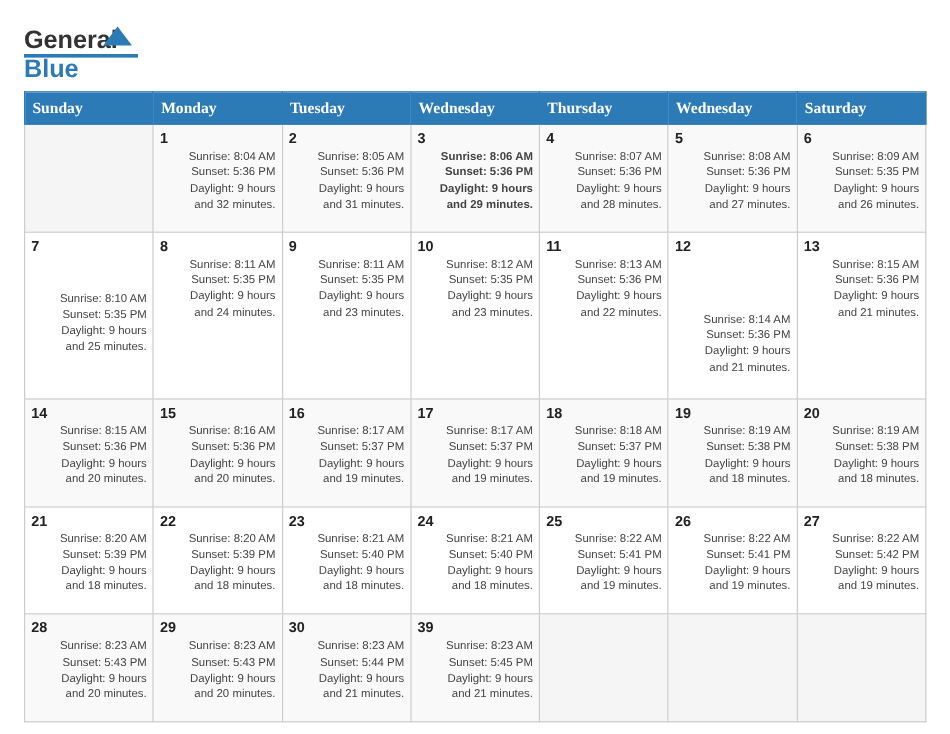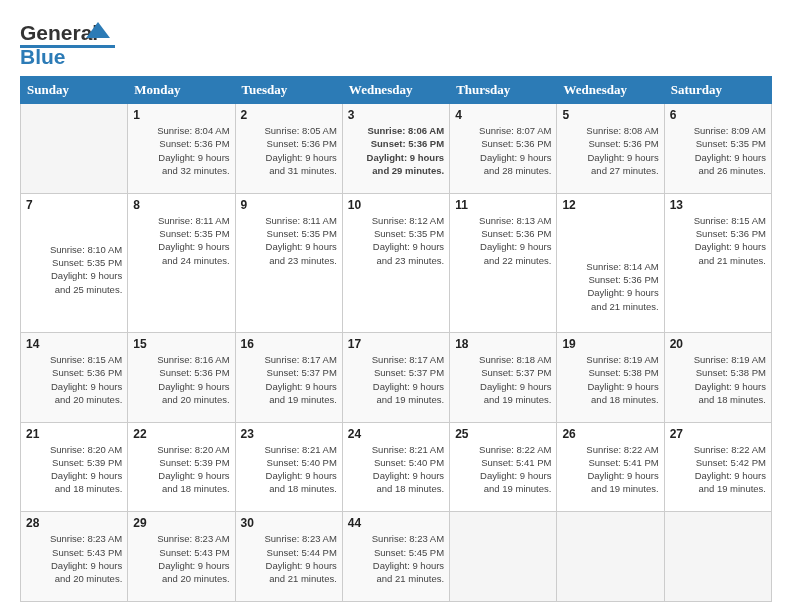--- a/index.html
+++ b/index.html
@@ -335,21 +335,21 @@
 and 20 minutes.</div>
           </td>
           <td>
             <span class="day-num">30</span>
             <div class="day-info" style="white-space: pre-line;">Sunrise: 8:23 AM
 Sunset: 5:44 PM
 Daylight: 9 hours
 and 21 minutes.</div>
           </td>
           <td>
-            <span class="day-num">44</span>
+            <span class="day-num">39</span>
             <div class="day-info" style="white-space: pre-line;">Sunrise: 8:23 AM
 Sunset: 5:45 PM
 Daylight: 9 hours
 and 21 minutes.</div>
           </td>
           <td class="empty-cell"></td>
           <td class="empty-cell"></td>
           <td class="empty-cell"></td>
         </tr>
       </tbody>

